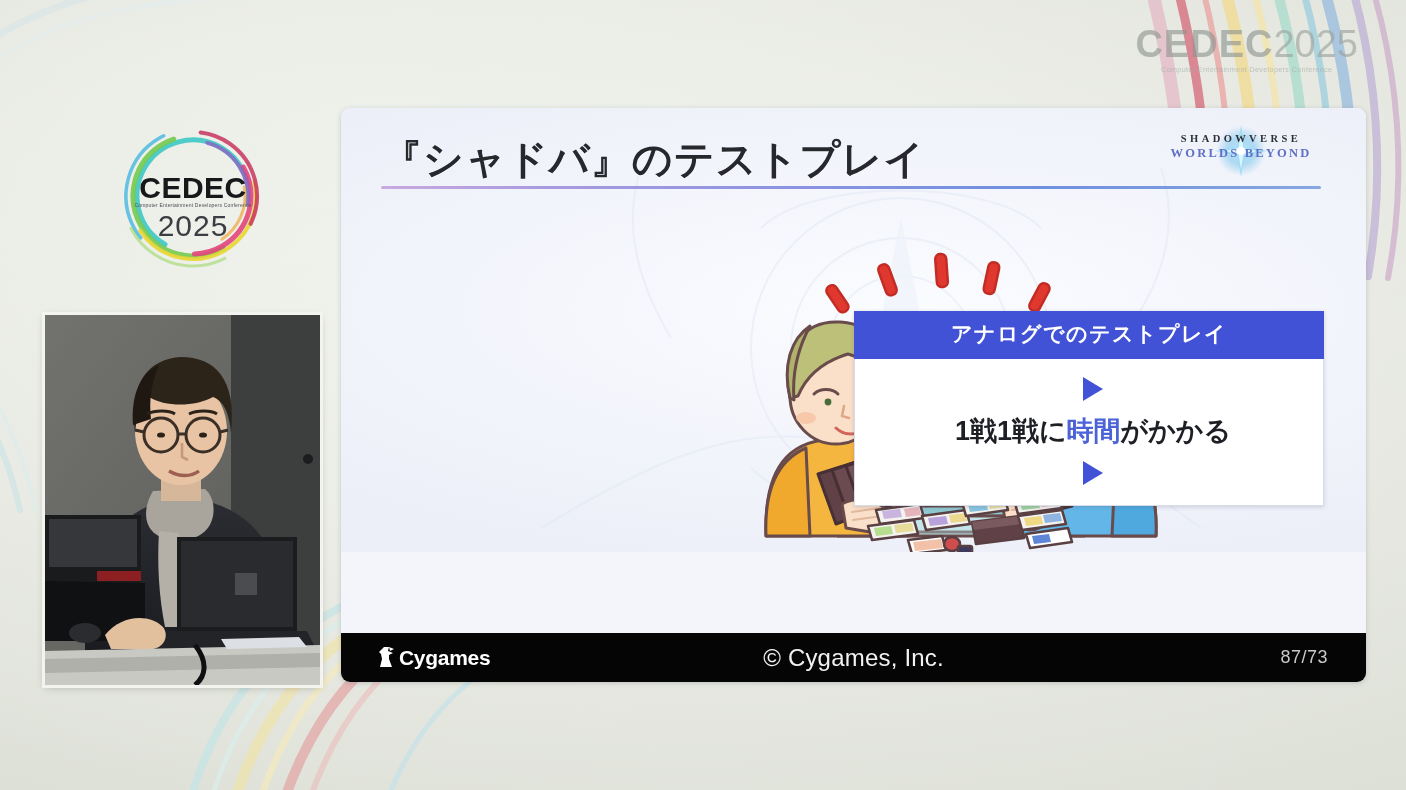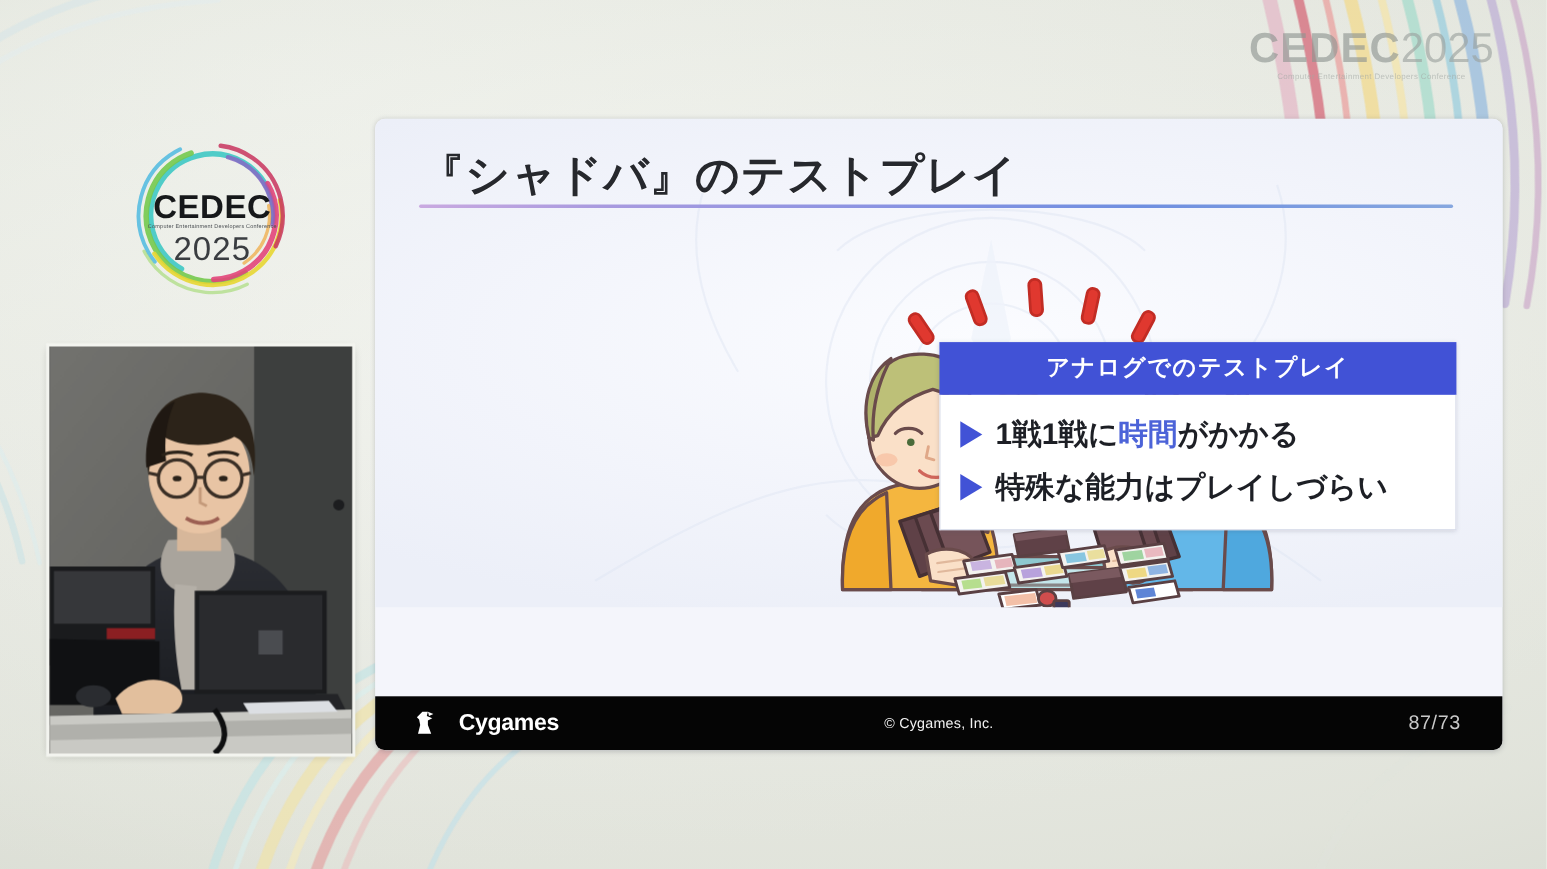--- a/index.html
+++ b/index.html
@@ -110,45 +110,45 @@
     text-align:center;padding:9px 0 11px;
     white-space:nowrap;
   }
   .callout-body{
     background:#ffffff;padding:12px 0 14px 0;
     border:1px solid #d9ddea;border-top:none;
   }
   .c-item{
     display:flex;align-items:center;gap:12px;
     padding:6px 10px 6px 18px;
-    font-size:27px;font-weight:700;color:#1d1f25;white-space:nowrap;
+    font-size:27px;font-weight:700;color:#1d1f25;white-space:nowrap;flex-direction:column;
   }
   .c-tri{
     width:0;height:0;flex:0 0 auto;
     border-left:20px solid #4152d6;
     border-top:12px solid transparent;
     border-bottom:12px solid transparent;
   }
   .hl{color:#4c63d8;}
 
   
   .slide-footer{
     position:absolute;left:0;bottom:0;width:1025px;height:49px;
     background:#050505;color:#ffffff;
     display:flex;align-items:center;
   }
   .cyg{
     position:absolute;left:35px;top:50%;transform:translateY(-50%);
-    display:flex;align-items:center;gap:21px;
+    display:flex;align-items:center;gap:3px;
   }
   .cyg svg{display:block;}
   .cyg-text{font-size:21px;font-weight:700;letter-spacing:-.3px;color:#fff;}
   .copy{
     position:absolute;left:0;right:0;text-align:center;
-    font-size:13px;color:#f2f2f2;letter-spacing:.2px;
+    font-size:24px;color:#f2f2f2;letter-spacing:.2px;
   }
   .pageno{
     position:absolute;right:38px;font-size:18px;color:#c9c9c9;letter-spacing:.5px;
   }
 </style>
 </head>
 <body>
 
 <div id="stage">
 
@@ -319,20 +319,37 @@
         </g>
         <g fill="#e6ecf7" opacity=".8">
           <path d="M 560 110 L 578 200 L 560 230 L 542 200 Z"></path>
           <path d="M 560 370 L 578 280 L 560 250 L 542 280 Z"></path>
         </g>
       </svg>
 
       <div class="slide-title">『シャドバ』のテストプレイ</div>
       <div class="title-rule"></div>
 
+      <div class="sv-logo">
+        <svg class="sv-glow" viewBox="0 0 60 56" xmlns="http://www.w3.org/2000/svg">
+          <defs>
+            <radialGradient id="svg1" cx="50%" cy="50%" r="50%">
+              <stop offset="0" stop-color="#bfeaff" stop-opacity=".95"></stop>
+              <stop offset="0.55" stop-color="#79c5ec" stop-opacity=".55"></stop>
+              <stop offset="1" stop-color="#79c5ec" stop-opacity="0"></stop>
+            </radialGradient>
+          </defs>
+          <circle cx="30" cy="28" r="25" fill="url(#svg1)"></circle>
+          <path d="M30 2 L34 24 L56 28 L34 32 L30 54 L26 32 L4 28 L26 24 Z" fill="#9fdcf5" opacity=".85"></path>
+          <path d="M30 10 L32.5 25 L46 28 L32.5 31 L30 46 L27.5 31 L14 28 L27.5 25 Z" fill="#e6f7ff" opacity=".9"></path>
+          <circle cx="30" cy="28" r="4" fill="#ffffff"></circle>
+        </svg>
+        <div class="sv-line1">SHADOWVERSE</div>
+        <div class="sv-line2">WORLDS BEYOND</div>
+      </div>
 
       <div class="illus">
         <svg viewBox="0 0 450 310" xmlns="http://www.w3.org/2000/svg">
           <g stroke="#6a4b4b" stroke-width="3" stroke-linejoin="round" stroke-linecap="round">
 
             <g fill="#e0382f" stroke="#c22c24" stroke-width="2.5">
               <rect x="96" y="36" width="11" height="30" rx="5" transform="rotate(-34 101 51)"></rect>
               <rect x="146" y="16" width="11" height="32" rx="5" transform="rotate(-20 151 32)"></rect>
               <rect x="200" y="6" width="11" height="33" rx="5" transform="rotate(-4 205 22)"></rect>
               <rect x="250" y="14" width="11" height="32" rx="5" transform="rotate(12 255 30)"></rect>
@@ -463,21 +480,20 @@
 
       <div class="callout">
         <div class="callout-head">アナログでのテストプレイ</div>
         <div class="callout-body">
           <div class="c-item">
             <span class="c-tri"></span>
             <span><span>1戦1戦に</span><span class="hl">時間</span><span>がかかる</span></span>
           </div>
           <div class="c-item">
             <span class="c-tri"></span>
-            <span><span>特殊な能力はプレイしづらい</span><span class="hl"></span><span></span></span>
           </div>
         </div>
       </div>
 
     </div>
 
     <div class="slide-footer">
       <div class="cyg">
         <svg width="20" height="26" viewBox="0 0 20 26" xmlns="http://www.w3.org/2000/svg">
           <path d="M8 2 L13 2 L12 6 L17 8 L13 10 L13 14 L16 22 L4 22 L6 14 L5 9 L3 7 Z" fill="#ffffff"></path>

